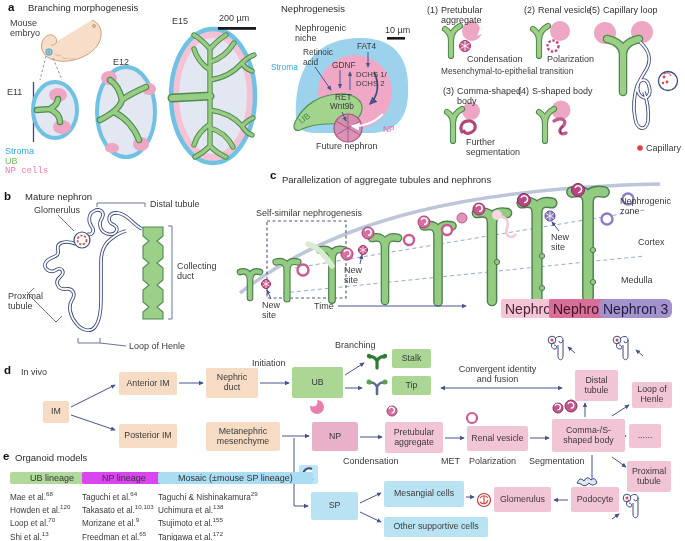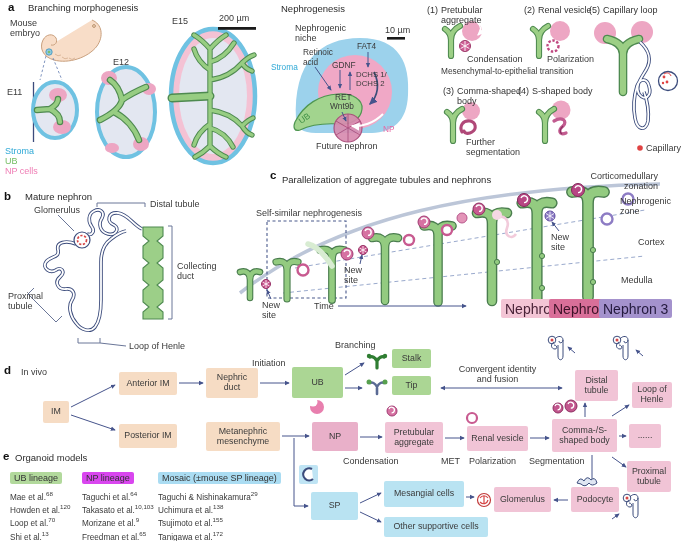--- a/index.html
+++ b/index.html
@@ -6,38 +6,38 @@
   #fig{position:relative;width:685px;height:541px;background:#fff;
        font-family:"Liberation Sans",sans-serif;color:#333;overflow:hidden;}
   #fig svg.layer{position:absolute;left:0;top:0;}
   .lbl{position:absolute;font-size:9px;line-height:1.15;white-space:pre-line;color:#3a3a3a;}
   .plet{font-weight:700;font-size:11.5px;color:#111;}
   .ptitle{font-size:9.5px;color:#2b2b2b;}
   .small{font-size:8.3px;}
   .tiny{font-size:7.8px;}
   .c-stroma{color:#2fa9d6;}
   .c-ub{color:#74bd62;}
-  .c-np{color:#ef7cb4;}
+  .c-np{color:#ef7cb4;font-family:Liberation Mono, monospace;}
   .c-np2{color:#e668a4;}
   .rot-ub{transform:rotate(-36deg);color:#3f8f46;font-size:8.5px;}
   .stage{position:absolute;display:flex;gap:3px;font-size:9px;line-height:1.15;}
   .sname{white-space:pre-line;}
   .box{position:absolute;display:flex;align-items:center;justify-content:center;
        text-align:center;font-size:8.8px;line-height:1.12;border-radius:2px;
        white-space:pre-line;color:#3a3a3a;box-sizing:border-box;padding:1px;}
   .tan{background:#f6dcc4;}
   .bgreen{background:#abd694;}
   .bpink{background:#f1c4d6;}
   .bpinkd{background:#e9b0c9;}
   .bblue{background:#b9e3f2;}
   .badge{position:absolute;font-size:14px;padding:1.5px 4px;border-radius:2px;white-space:nowrap;}
   .b1{background:#f3c5d5;color:#4a2338;}
   .b2{background:#d96f99;color:#3d1228;}
-  .b3{background:#a492cd;color:#241a3e;}
-  .hdr{position:absolute;font-size:9px;padding:1px 4px;border-radius:2px;color:#333;white-space:nowrap;}
+  .b3{background:#a492cd;color:#241a3e;border-radius:6px;}
+  .hdr{position:absolute;font-size:9px;padding:1px 20px;border-radius:2px;color:#333;white-space:nowrap;}
   .h-ub{background:#b2d99c;}
   .h-np{background:#d946ef;}
   .h-mo{background:#aadcf2;}
   .refs{position:absolute;}
   .ref{font-size:8.2px;line-height:1.28;color:#3a3a3a;white-space:nowrap;}
   sup{font-size:6.2px;}
   .right{text-align:right;}
   .center{text-align:center;}
 </style>
 </head>
@@ -386,22 +386,20 @@
 <div class="lbl" style="left:150px;top:199px">Distal tubule</div>
 <div class="lbl" style="left:177px;top:261px">Collecting
 duct</div>
 <div class="lbl" style="left:8px;top:291px">Proximal
 tubule</div>
 <div class="lbl" style="left:129px;top:341px">Loop of Henle</div>
 
 <div class="lbl plet" style="left:270px;top:169px">c</div>
 <div class="lbl ptitle" style="left:282px;top:175px">Parallelization of aggregate tubules and nephrons</div>
 <div class="lbl" style="left:256px;top:208px">Self-similar nephrogenesis</div>
-<div class="lbl right" style="left:580px;top:171px;width:78px">Corticomedullary
-zonation</div>
 <div class="lbl" style="left:620px;top:196px">Nephrogenic
 zone</div>
 <div class="lbl" style="left:638px;top:237px">Cortex</div>
 <div class="lbl" style="left:621px;top:275px">Medulla</div>
 <div class="lbl" style="left:262px;top:300px">New
 site</div>
 <div class="lbl" style="left:344px;top:265px">New
 site</div>
 <div class="lbl" style="left:551px;top:232px">New
 site</div>
@@ -432,21 +430,21 @@
 <div class="box bpinkd" style="left:312px;top:422px;width:46px;height:29px">NP</div>
 <div class="box bgreen" style="left:392px;top:349px;width:39px;height:19px">Stalk</div>
 <div class="box bgreen" style="left:392px;top:376px;width:39px;height:19px">Tip</div>
 <div class="box bpink" style="left:575px;top:370px;width:43px;height:31px">Distal
 tubule</div>
 <div class="box bpink" style="left:632px;top:382px;width:40px;height:26px">Loop of
 Henle</div>
 <div class="box bpink" style="left:385px;top:422px;width:58px;height:31px">Pretubular
 aggregate</div>
 <div class="box bpink" style="left:467px;top:426px;width:61px;height:25px">Renal vesicle</div>
-<div class="box bpink" style="left:552px;top:419px;width:65px;height:33px">Comma-/S-
+<div class="box bpink" style="left:552px;top:419px;width:73px;height:33px">Comma-/S-
 shaped body</div>
 <div class="box bpink" style="left:629px;top:424px;width:32px;height:24px">......</div>
 <div class="box bpink" style="left:627px;top:461px;width:44px;height:31px">Proximal
 tubule</div>
 <div class="box bpink" style="left:571px;top:487px;width:48px;height:25px">Podocyte</div>
 <div class="box bpink" style="left:494px;top:487px;width:57px;height:25px">Glomerulus</div>
 <div class="box bblue" style="left:384px;top:481px;width:80px;height:26px">Mesangial cells</div>
 <div class="box bblue" style="left:311px;top:492px;width:47px;height:28px">SP</div>
 <div class="box bblue" style="left:384px;top:517px;width:104px;height:20px">Other supportive cells</div>
 

